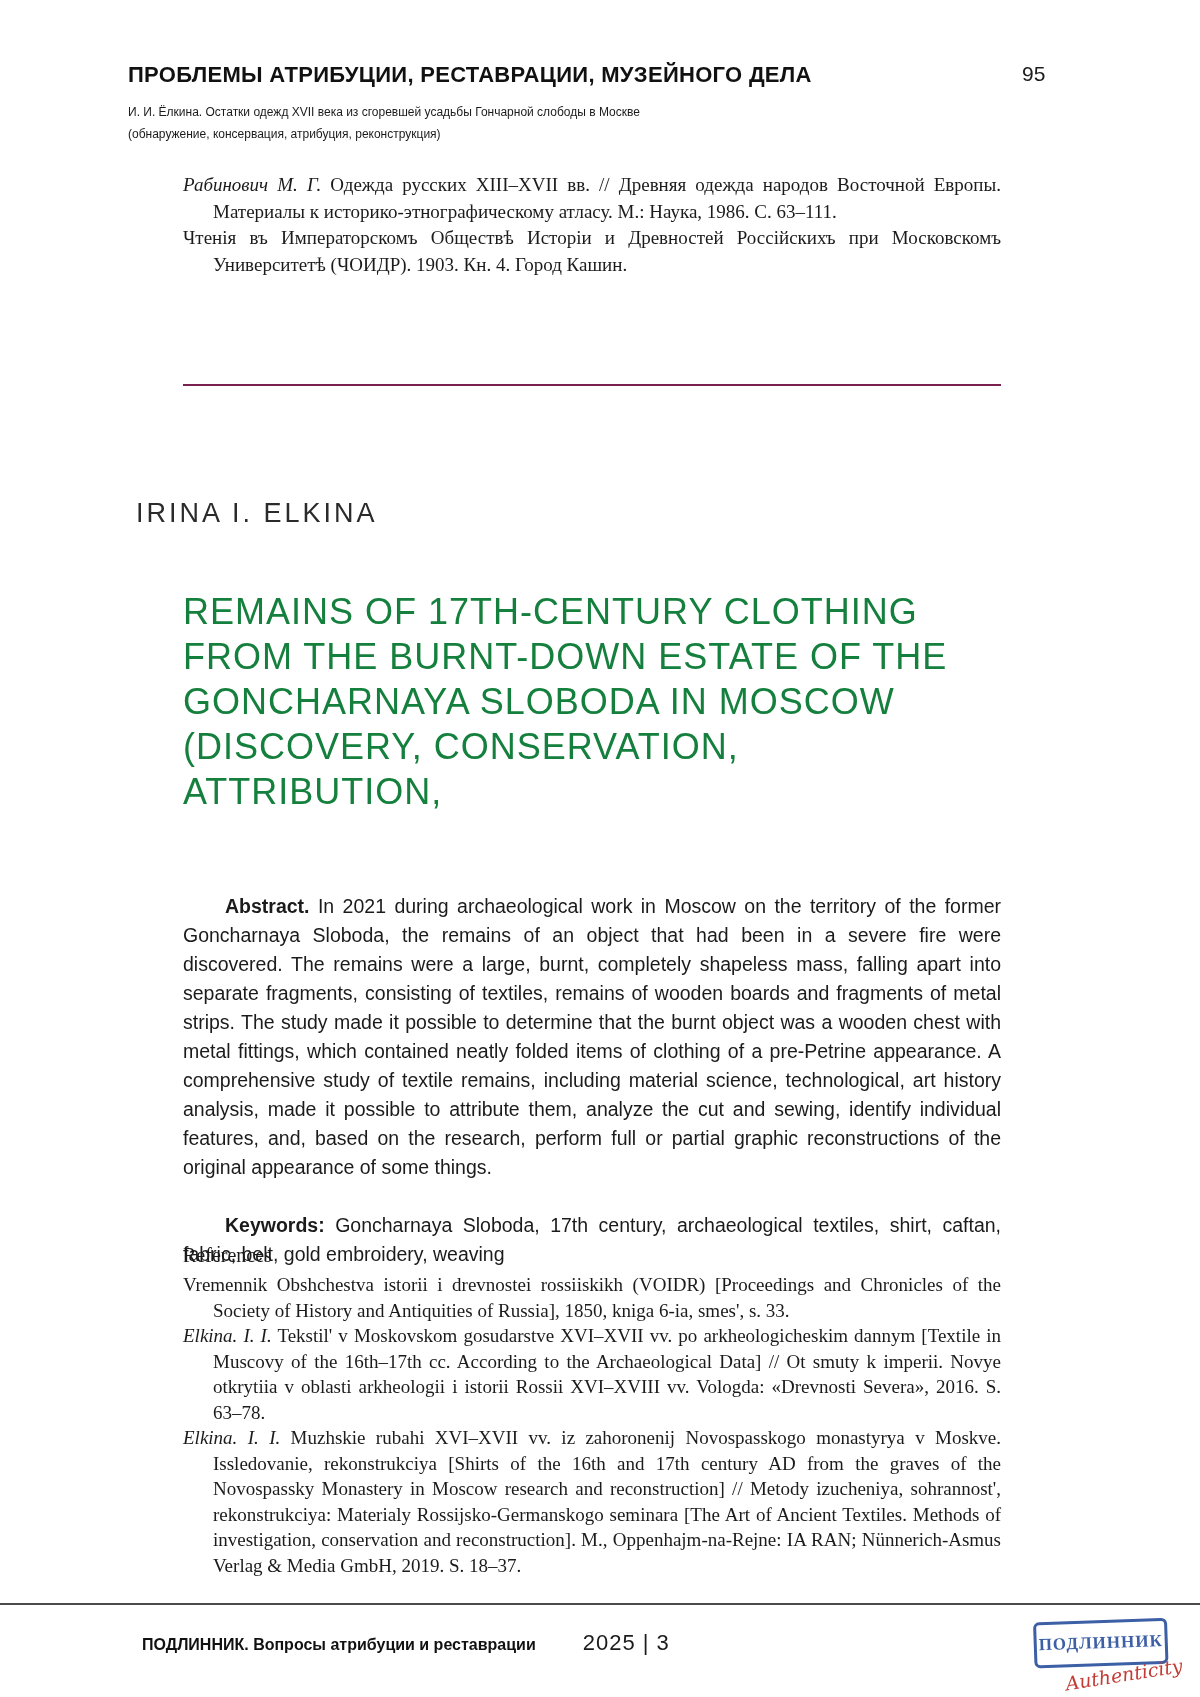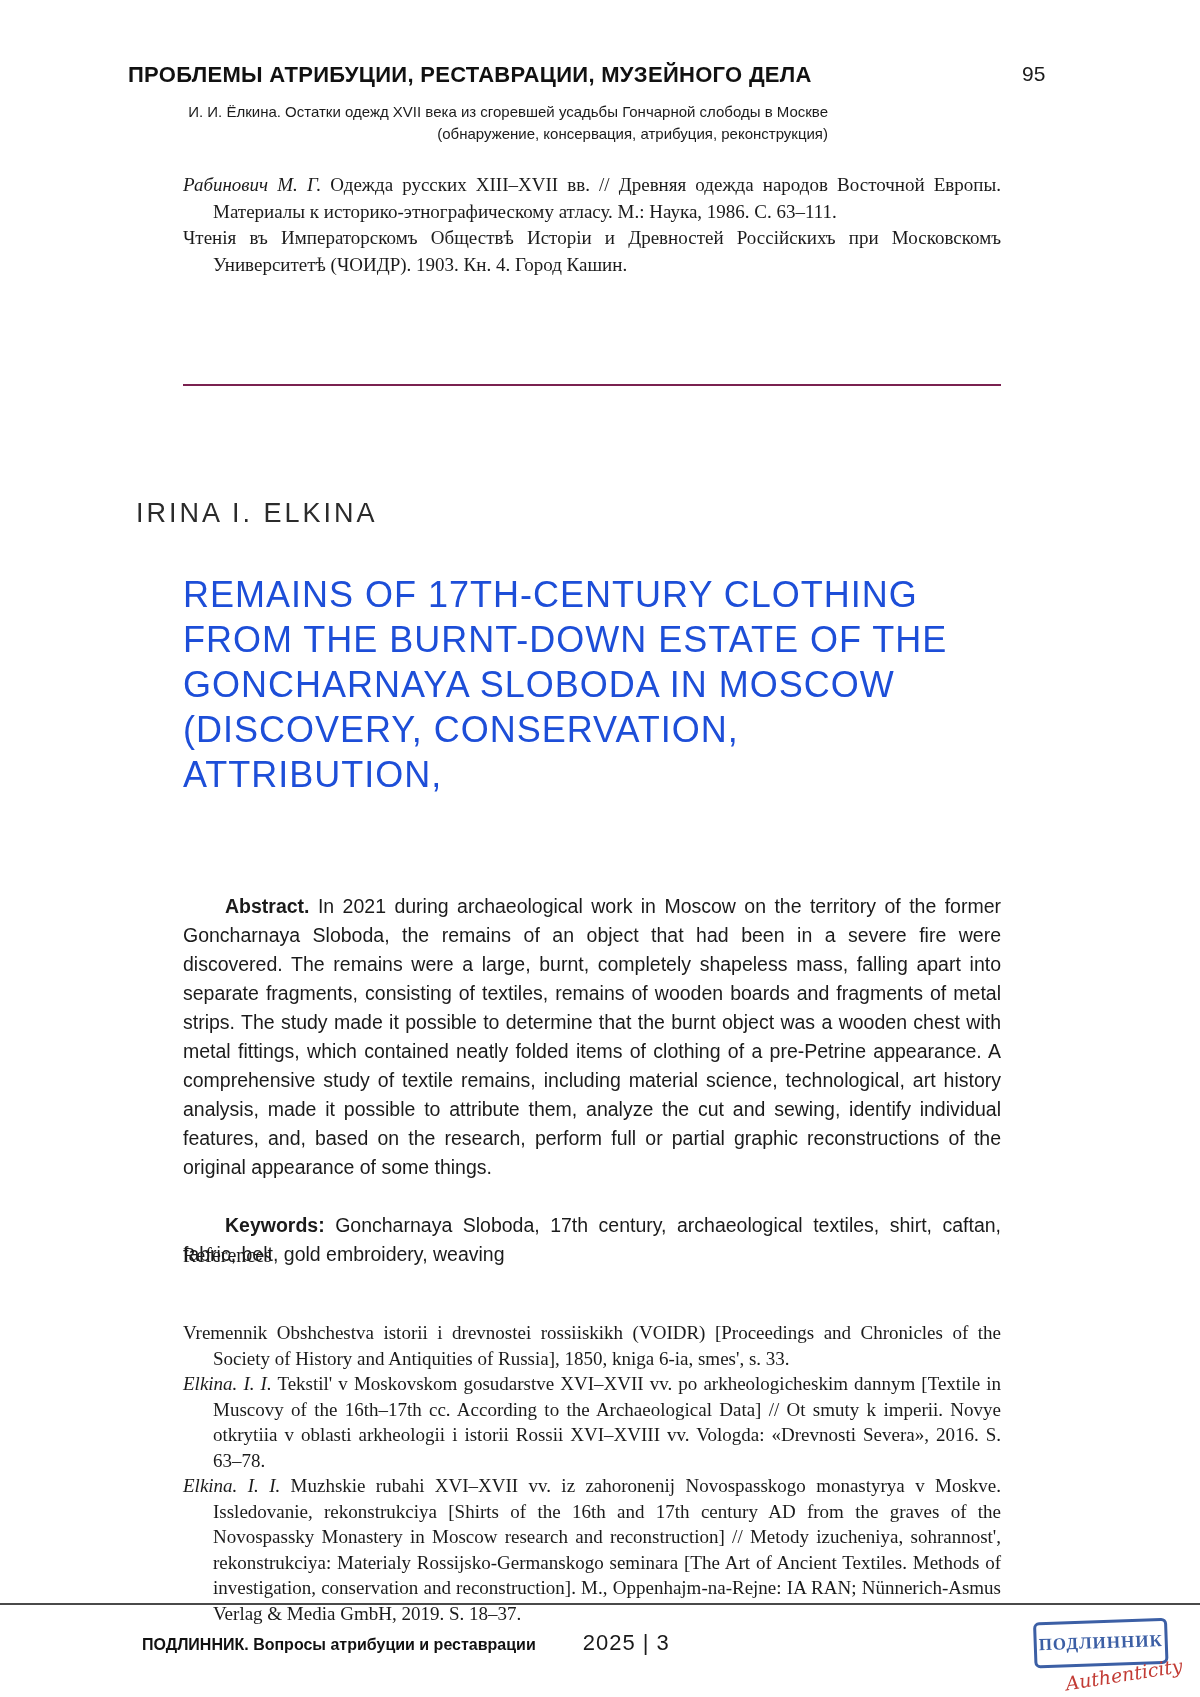--- a/index.html
+++ b/index.html
@@ -18,64 +18,64 @@
     position: absolute; left: 128px; top: 62px;
     font-size: 22px; font-weight: bold; letter-spacing: 0.3px;
     color: #111;
   }
   .page-num {
     position: absolute; left: 1022px; top: 62px;
     font-size: 21px; color: #1b1b1b;
   }
   .runhead-sub {
     position: absolute; left: 128px; top: 101px;
-    font-size: 15px; line-height: 22px; color: #1b1b1b; width: 700px; text-align: right;
+    font-size: 12px; line-height: 22px; color: #1b1b1b; width: 700px;
   }
 
   
   .rus-refs {
     position: absolute; left: 183px; top: 172px; width: 818px;
     font-family: "Liberation Serif", serif;
     font-size: 19px; line-height: 26.5px; text-align: justify;
   }
   .rus-refs p, .refs-list p { padding-left: 30px; text-indent: -30px; }
 
   .divider {
     position: absolute; left: 183px; top: 384px; width: 818px; height: 2px;
   }
 
   .author {
     position: absolute; left: 136px; top: 498px;
     font-size: 27px; letter-spacing: 3px; color: #2b2b2b; font-weight: 400;
   }
 
   .title {
-    position: absolute; left: 183px; top: 572px; width: 810px;
+    position: absolute; left: 183px; top: 589px; width: 810px;
     font-size: 36px; line-height: 45px; letter-spacing: 1px;
-    color: #1d4ed8; font-weight: 400;
+    color: #15803d; font-weight: 400;
   }
 
   .abstract-block {
     position: absolute; left: 183px; top: 880px; width: 818px;
     font-size: 19.5px; line-height: 29px; text-align: justify; margin-top: 12px;
   }
   .abstract-block p { text-indent: 42px; }
   .abstract-block .kw { margin-top: 29px; }
   .b { font-weight: bold; }
 
   
   .refs-head {
     position: absolute; left: 183px; top: 1244px;
     font-family: "Liberation Serif", serif;
     font-size: 20px; font-weight: normal;
   }
   .refs-list {
     position: absolute; left: 183px; top: 1272px; width: 818px;
     font-family: "Liberation Serif", serif;
-    font-size: 19px; line-height: 25.5px; text-align: justify; margin-top: 48px;
+    font-size: 19px; line-height: 25.5px; text-align: justify;
   }
 
   
   .footer-rule {
     position: absolute; left: 0; top: 1603px; width: 1200px; height: 2px;
     background: #4a4a4a;
   }
   .footer-text {
     position: absolute; left: 142px; top: 1630px;
     display: flex; align-items: baseline; gap: 23px;

